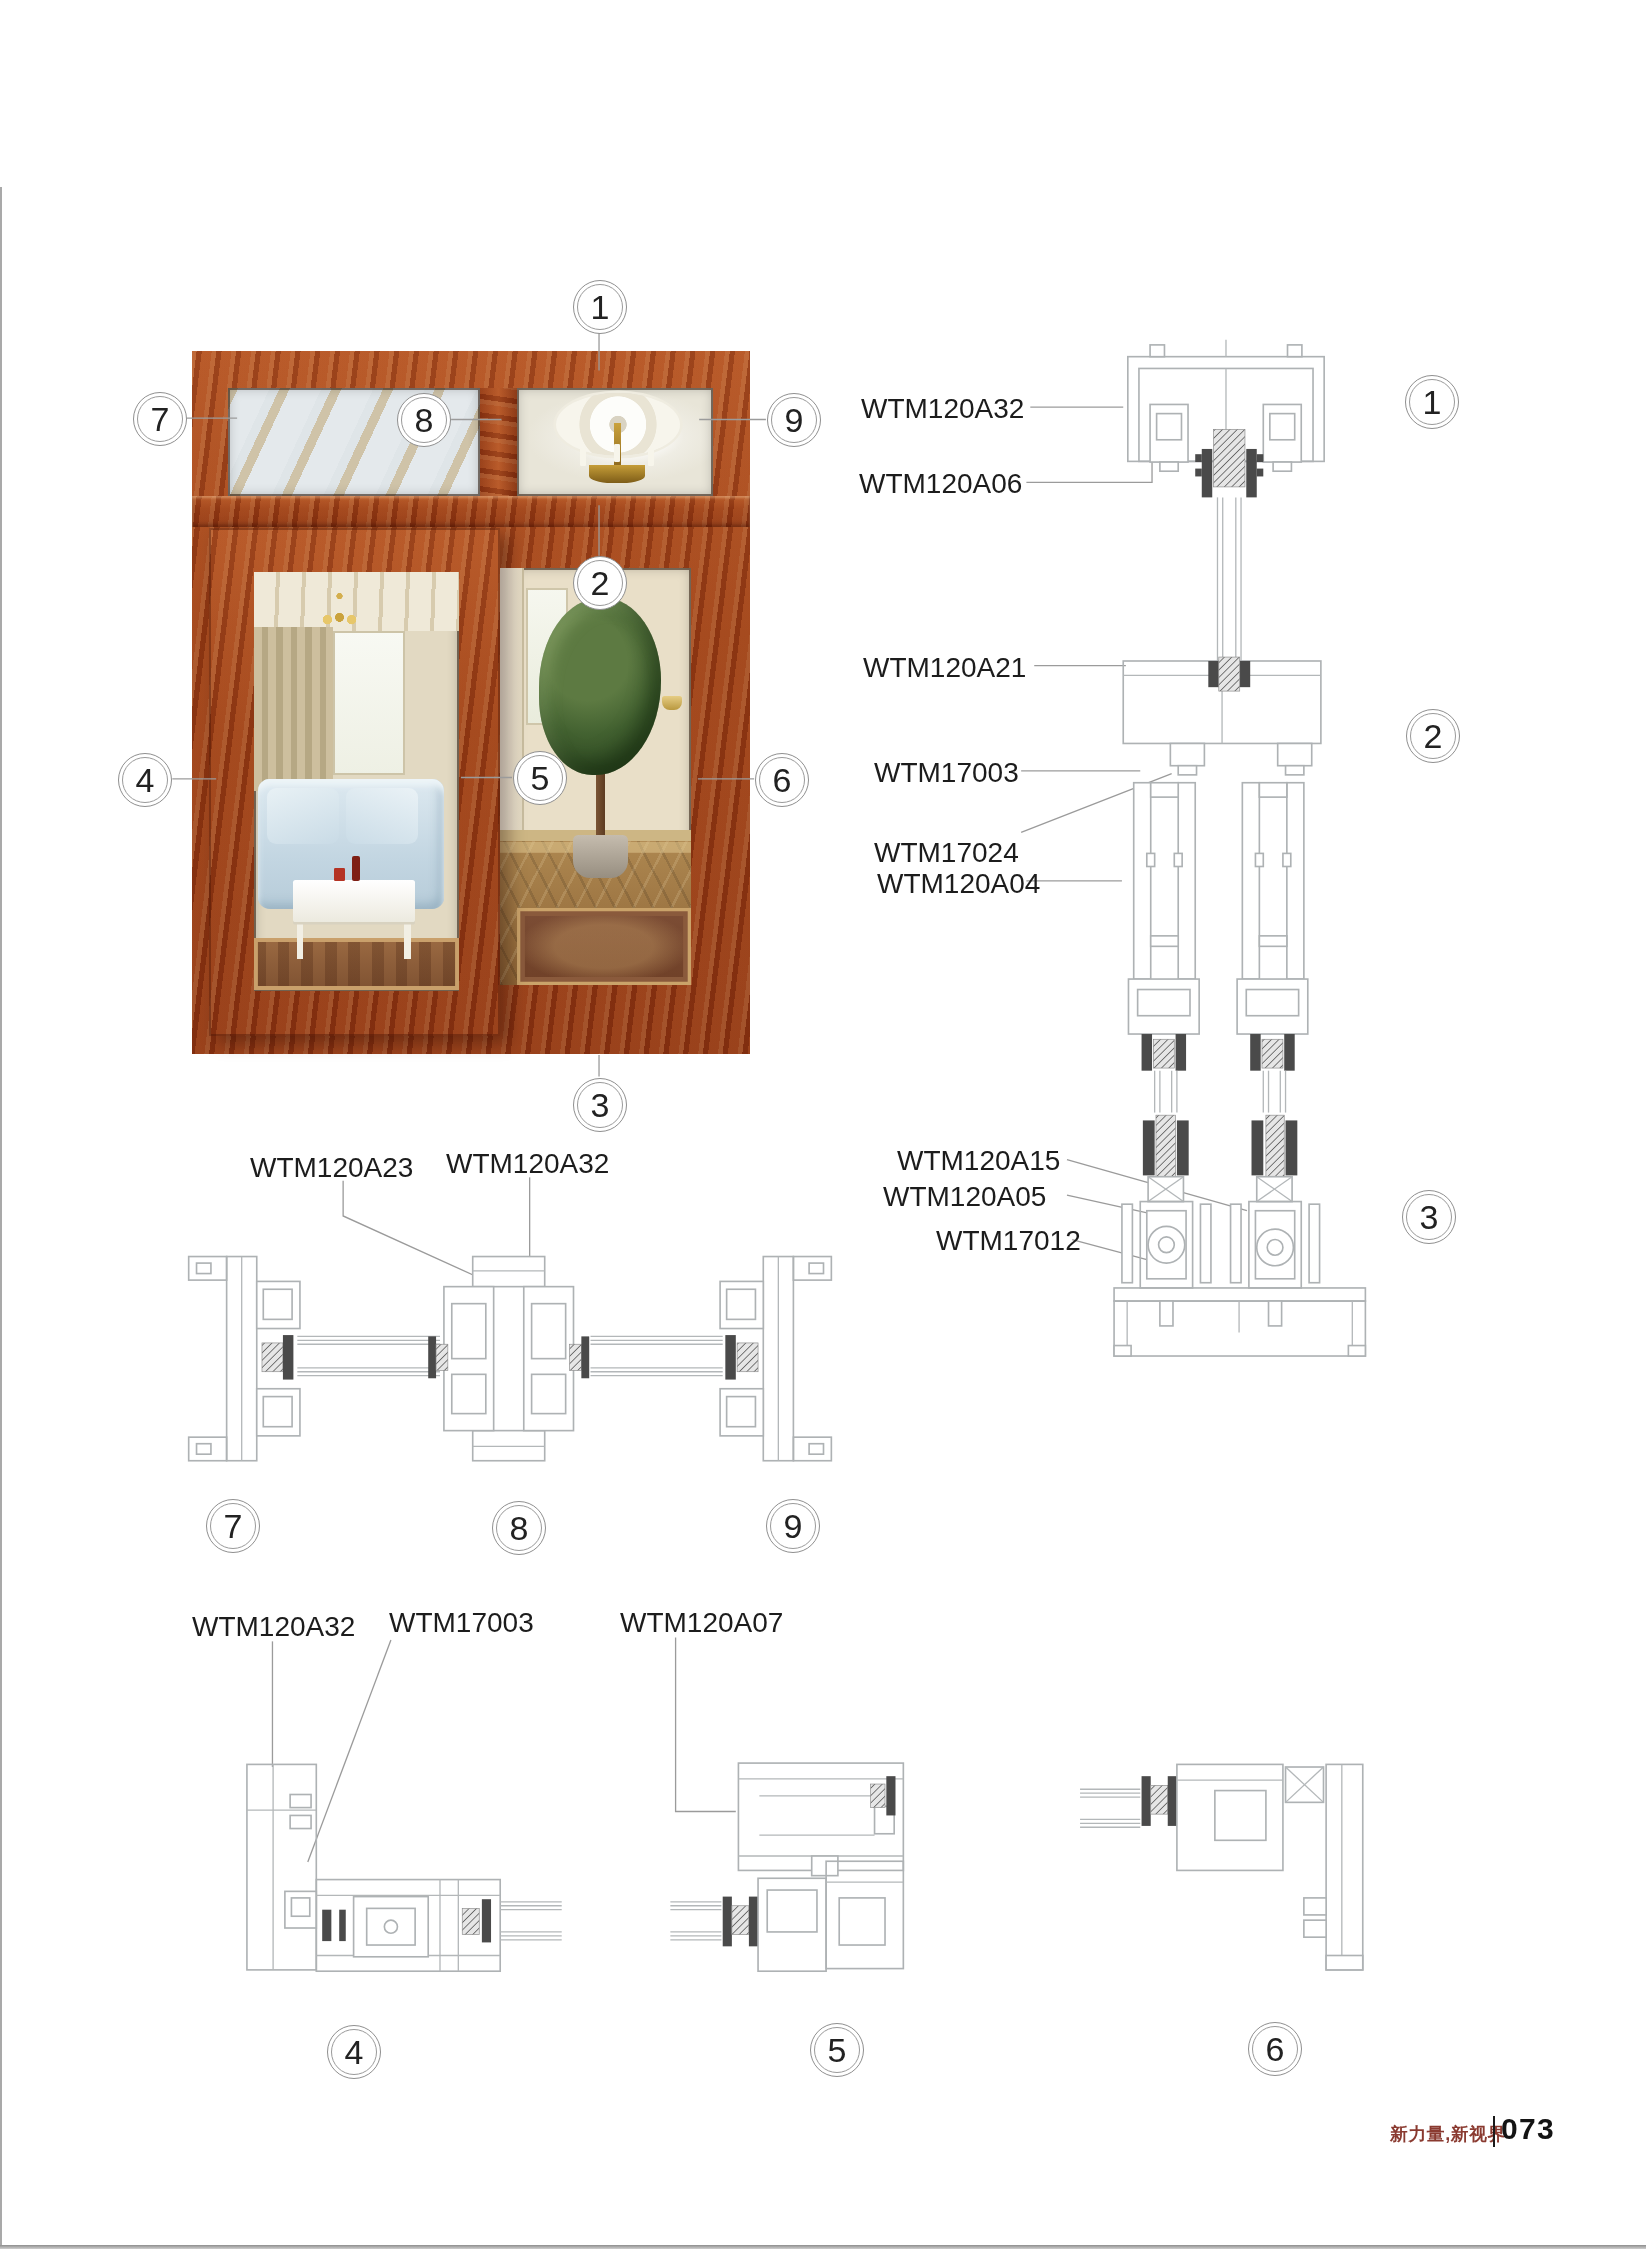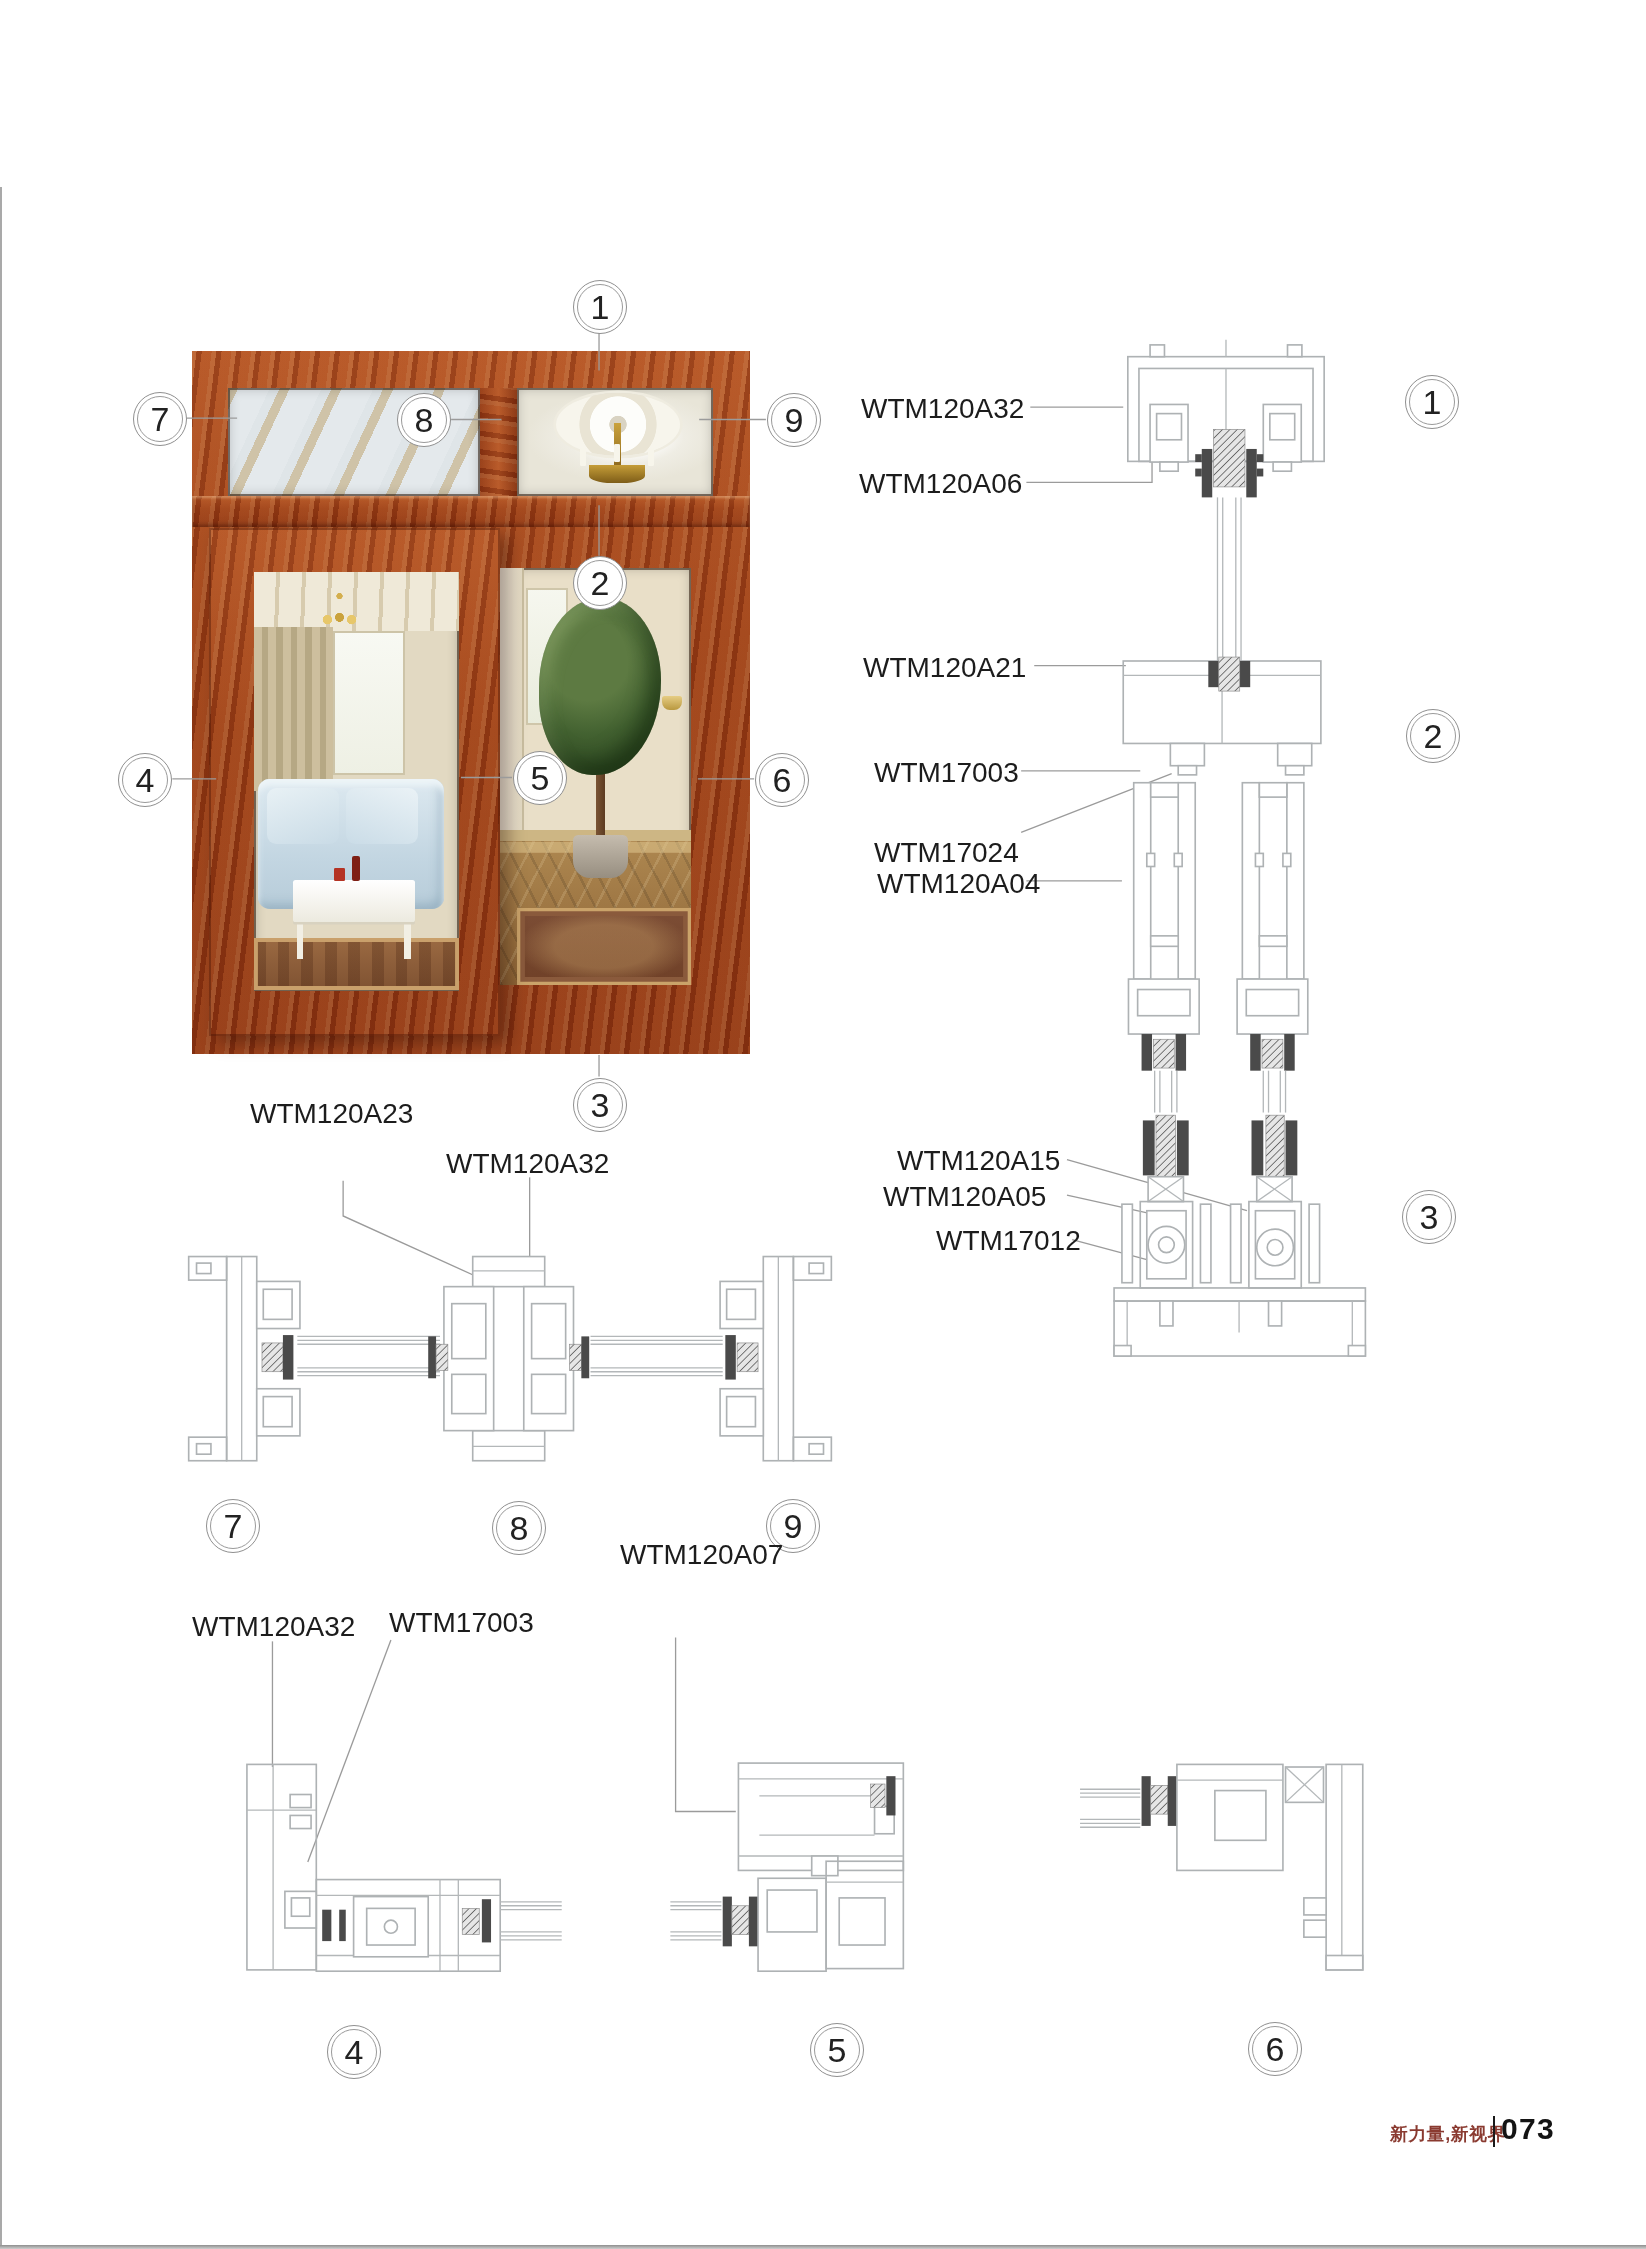--- a/index.html
+++ b/index.html
@@ -493,24 +493,24 @@
 
   <div class="lbl" style="left:861px;top:393px">WTM120A32</div>
   <div class="lbl" style="left:859px;top:468px">WTM120A06</div>
   <div class="lbl" style="left:863px;top:652px">WTM120A21</div>
   <div class="lbl" style="left:874px;top:757px">WTM17003</div>
   <div class="lbl" style="left:874px;top:837px">WTM17024</div>
   <div class="lbl" style="left:877px;top:868px">WTM120A04</div>
   <div class="lbl" style="left:897px;top:1145px">WTM120A15</div>
   <div class="lbl" style="left:883px;top:1181px">WTM120A05</div>
   <div class="lbl" style="left:936px;top:1225px">WTM17012</div>
-  <div class="lbl" style="left:250px;top:1098px">WTM120A23</div>
+  <div class="lbl" style="left:250px;top:1152px">WTM120A23</div>
   <div class="lbl" style="left:446px;top:1148px">WTM120A32</div>
   <div class="lbl" style="left:192px;top:1611px">WTM120A32</div>
   <div class="lbl" style="left:389px;top:1607px">WTM17003</div>
-  <div class="lbl" style="left:620px;top:1539px">WTM120A07</div>
+  <div class="lbl" style="left:620px;top:1607px">WTM120A07</div>
 
   <div class="slogan">新力量,新视界</div>
   <div class="fdiv"></div>
   <div class="pagenum">073</div>
 
 </div>
 
 
 </body></html>

